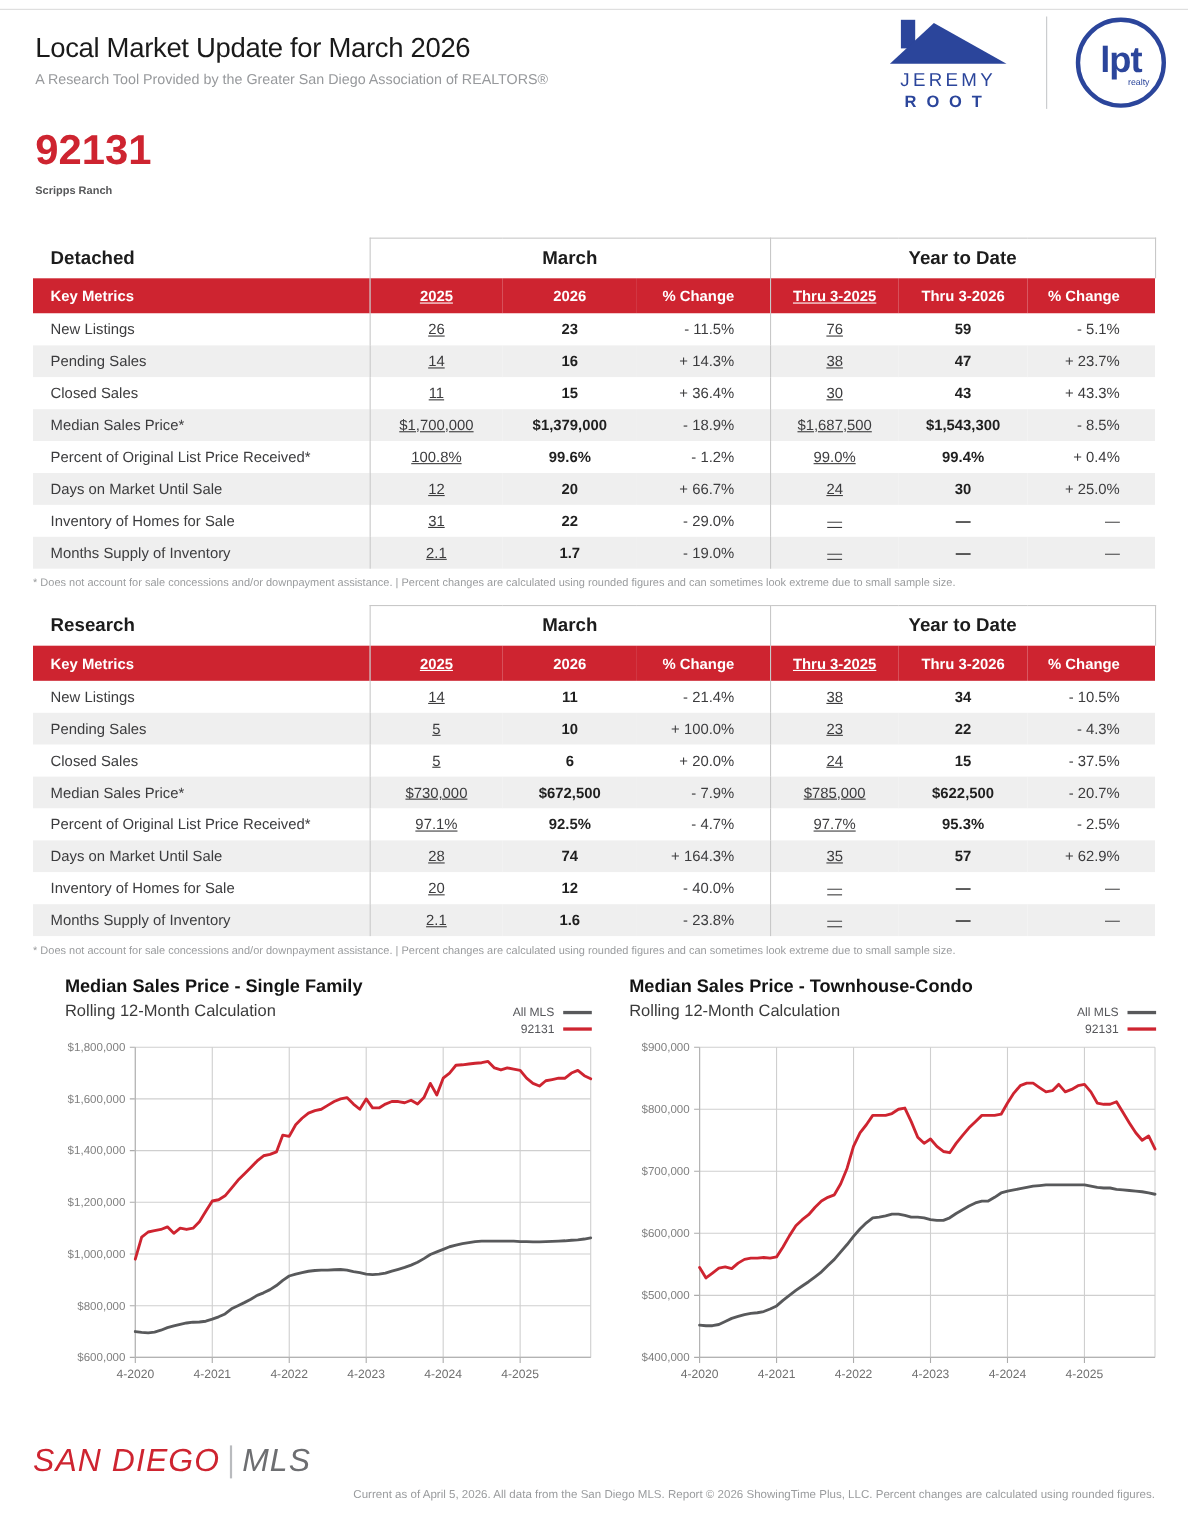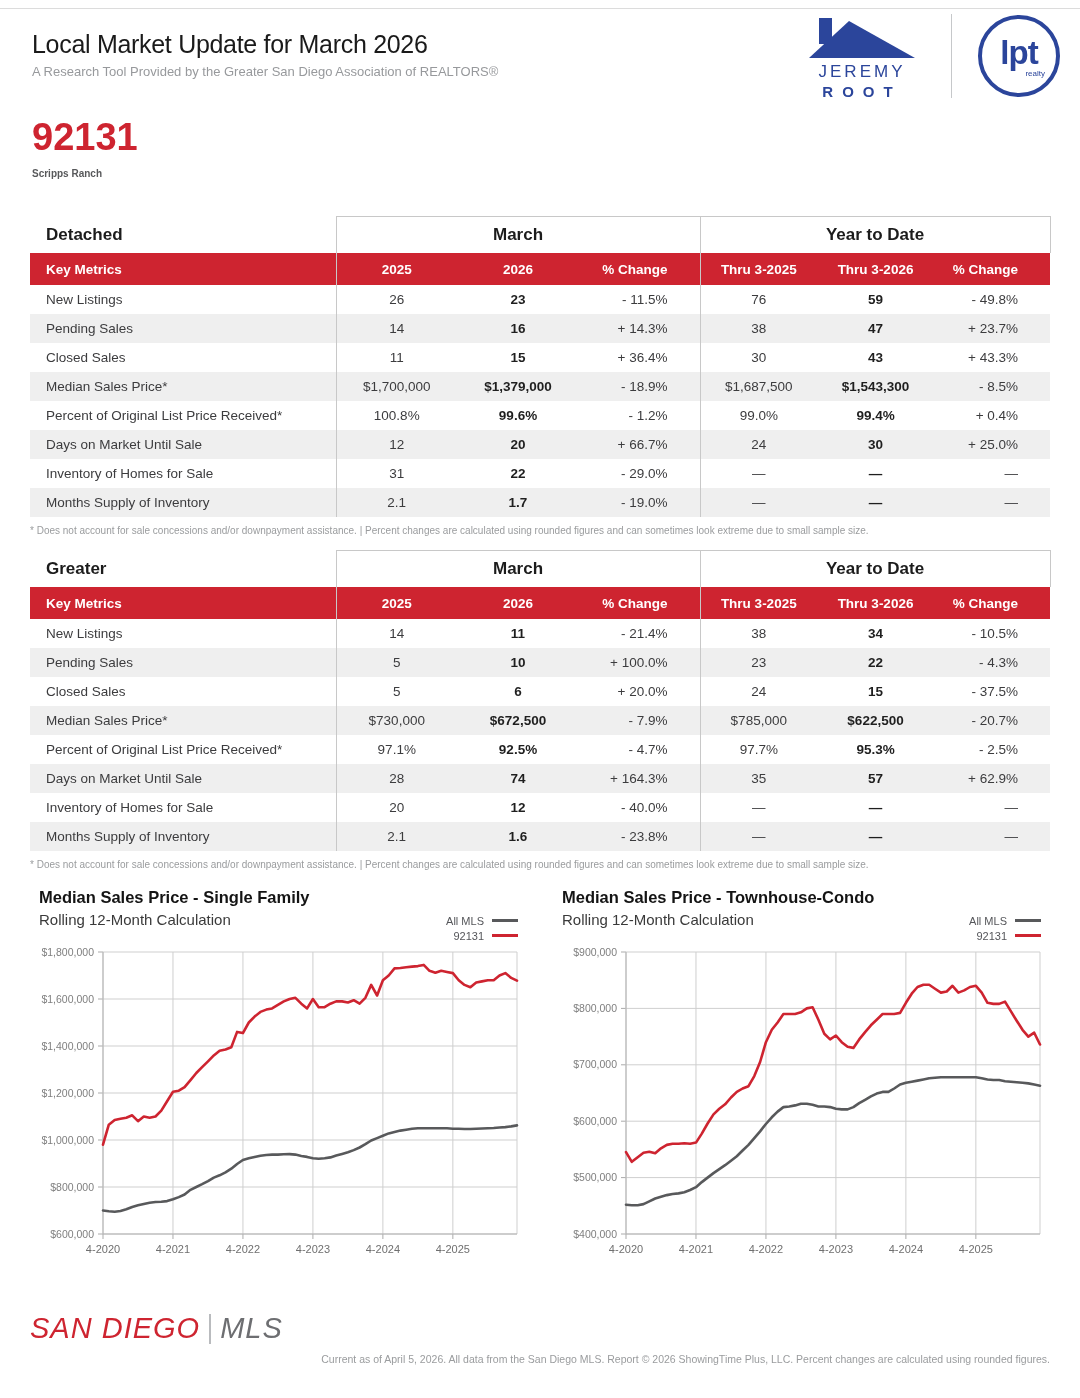--- a/index.html
+++ b/index.html
@@ -30,25 +30,25 @@
   tr.grp td{height:34px;font-size:17px;font-weight:bold;color:#1C1C1C;background:#fff;}
   td.sec-label{text-align:left;padding-left:16px;}
   td.grp-box{border:1px solid #C8C8C8;border-bottom:none;text-align:center;}
   tr.hdr th{background:var(--accent,#CE2430);color:#fff;height:30px;font-size:13.5px;font-weight:bold;}
   th.metric-h{text-align:left;padding-left:16px;}
   th.c{text-align:center;} th.pct, td.pct{text-align:right;padding-right:32px;}
   tbody tr{height:29px;background:#fff;}
   tbody tr:nth-child(even){background:#EFEFEF;}
   td.metric{text-align:left;padding-left:16px;}
   td.c{text-align:center;} td.b{font-weight:bold;color:#1F1F1F;}
-  .sep{border-left:1px solid #C8C8C8;}
+  .sep{border-left:1px solid #C8C8C8;text-decoration:underline;}
   .footnote{margin-top:8px;font-size:10px;color:#9A9C9E;}
 
   
-  .charts{position:absolute;left:24px;top:886px;width:1020px;display:flex;gap:26px;}
+  .charts{position:absolute;left:44px;top:886px;width:1020px;display:flex;gap:16px;}
   .chart{position:relative;width:497px;height:386px;}
   .chart h3{position:absolute;top:2px;left:15px;margin:0;font-size:16.5px;font-weight:bold;color:#141414;}
   .chart .sub{position:absolute;top:25px;left:15px;font-size:15px;color:#3A3A3A;}
   .legend{position:absolute;top:27px;right:3px;font-size:11px;color:#55565A;}
   .legend .lrow{display:flex;align-items:center;justify-content:flex-end;gap:8px;height:15px;}
   .legend .swatch{width:26px;height:3px;}
   .chart svg{position:absolute;top:60px;left:0;display:block;}
 
   
   .mls-logo{position:absolute;left:30px;top:1312px;display:flex;align-items:center;font-style:italic;}
@@ -113,21 +113,21 @@
           </tr>
         </thead>
         <tbody>
           <tr>
             <td class="metric">New Listings</td>
             <td class="c sep">26</td>
             <td class="c b">23</td>
             <td class="pct">- 11.5%</td>
             <td class="c sep">76</td>
             <td class="c b">59</td>
-            <td class="pct">- 49.8%</td>
+            <td class="pct">- 5.1%</td>
           </tr>
           <tr>
             <td class="metric">Pending Sales</td>
             <td class="c sep">14</td>
             <td class="c b">16</td>
             <td class="pct">+ 14.3%</td>
             <td class="c sep">38</td>
             <td class="c b">47</td>
             <td class="pct">+ 23.7%</td>
           </tr>
@@ -195,21 +195,21 @@
           <col style="width: 306px;">
           <col style="width: 121px;">
           <col style="width: 122px;">
           <col style="width: 121px;">
           <col style="width: 117px;">
           <col style="width: 117px;">
           <col style="width: 116px;">
         </colgroup>
         <thead>
           <tr class="grp">
-            <td class="sec-label">Greater</td>
+            <td class="sec-label">Research</td>
             <td class="grp-box" colspan="3">March</td>
             <td class="grp-box" colspan="3">Year to Date</td>
           </tr>
           <tr class="hdr">
             <th class="metric-h">Key Metrics</th>
             <th class="c sep">2025</th>
             <th class="c">2026</th>
             <th class="pct">% Change</th>
             <th class="c sep">Thru 3-2025</th>
             <th class="c">Thru 3-2026</th>

